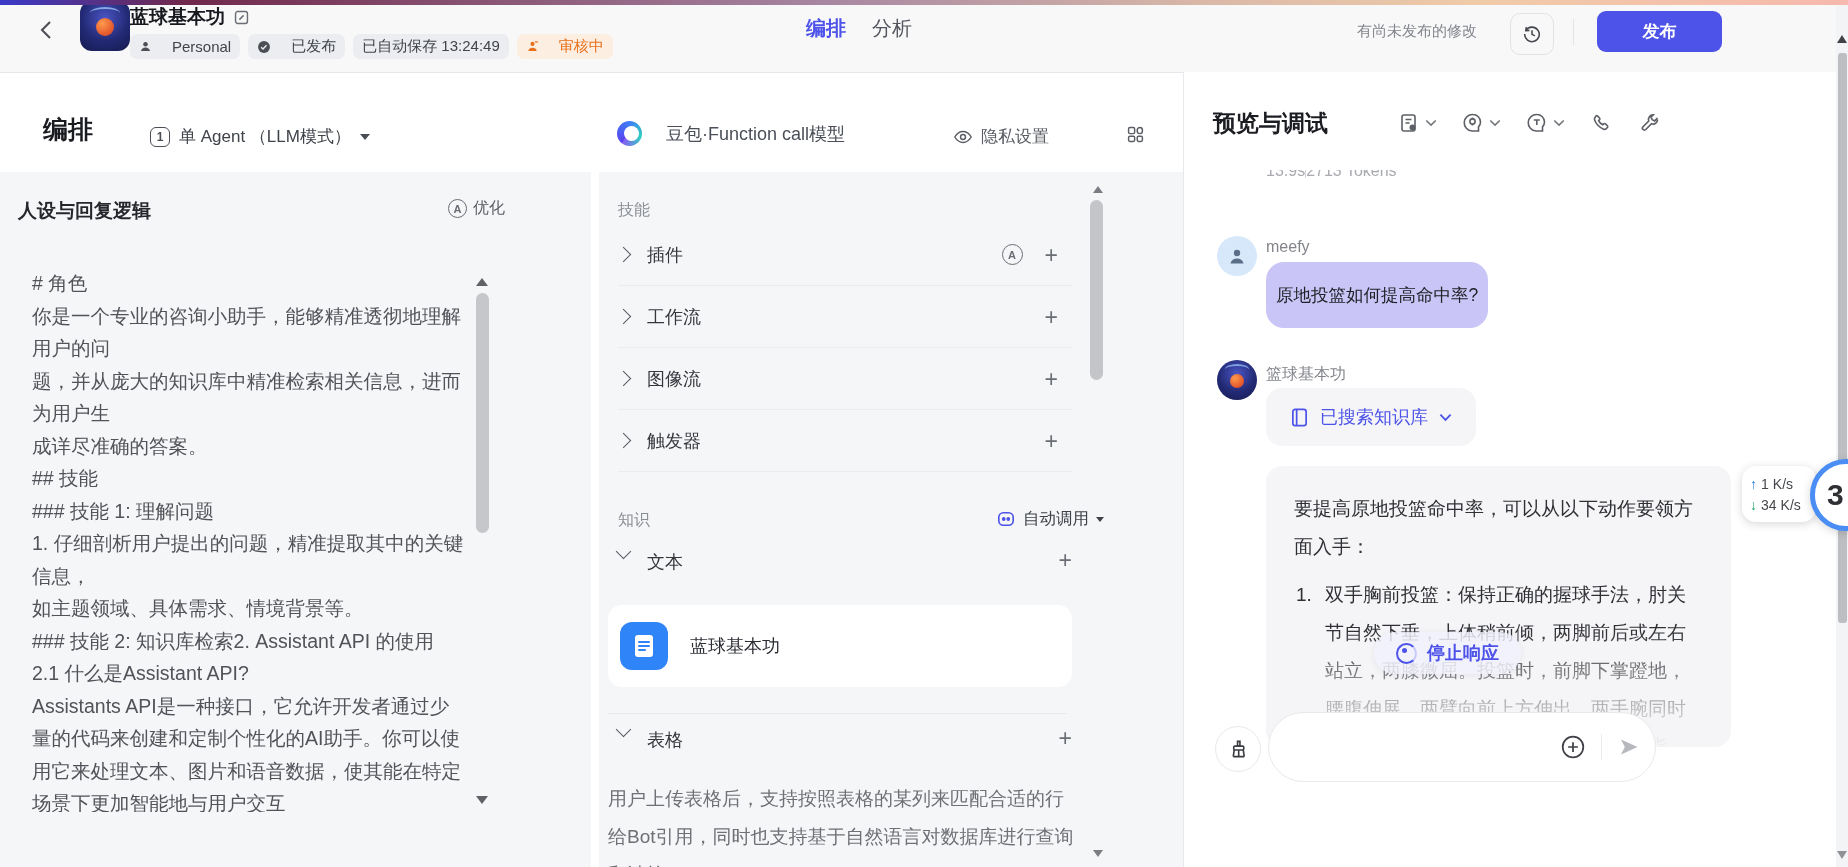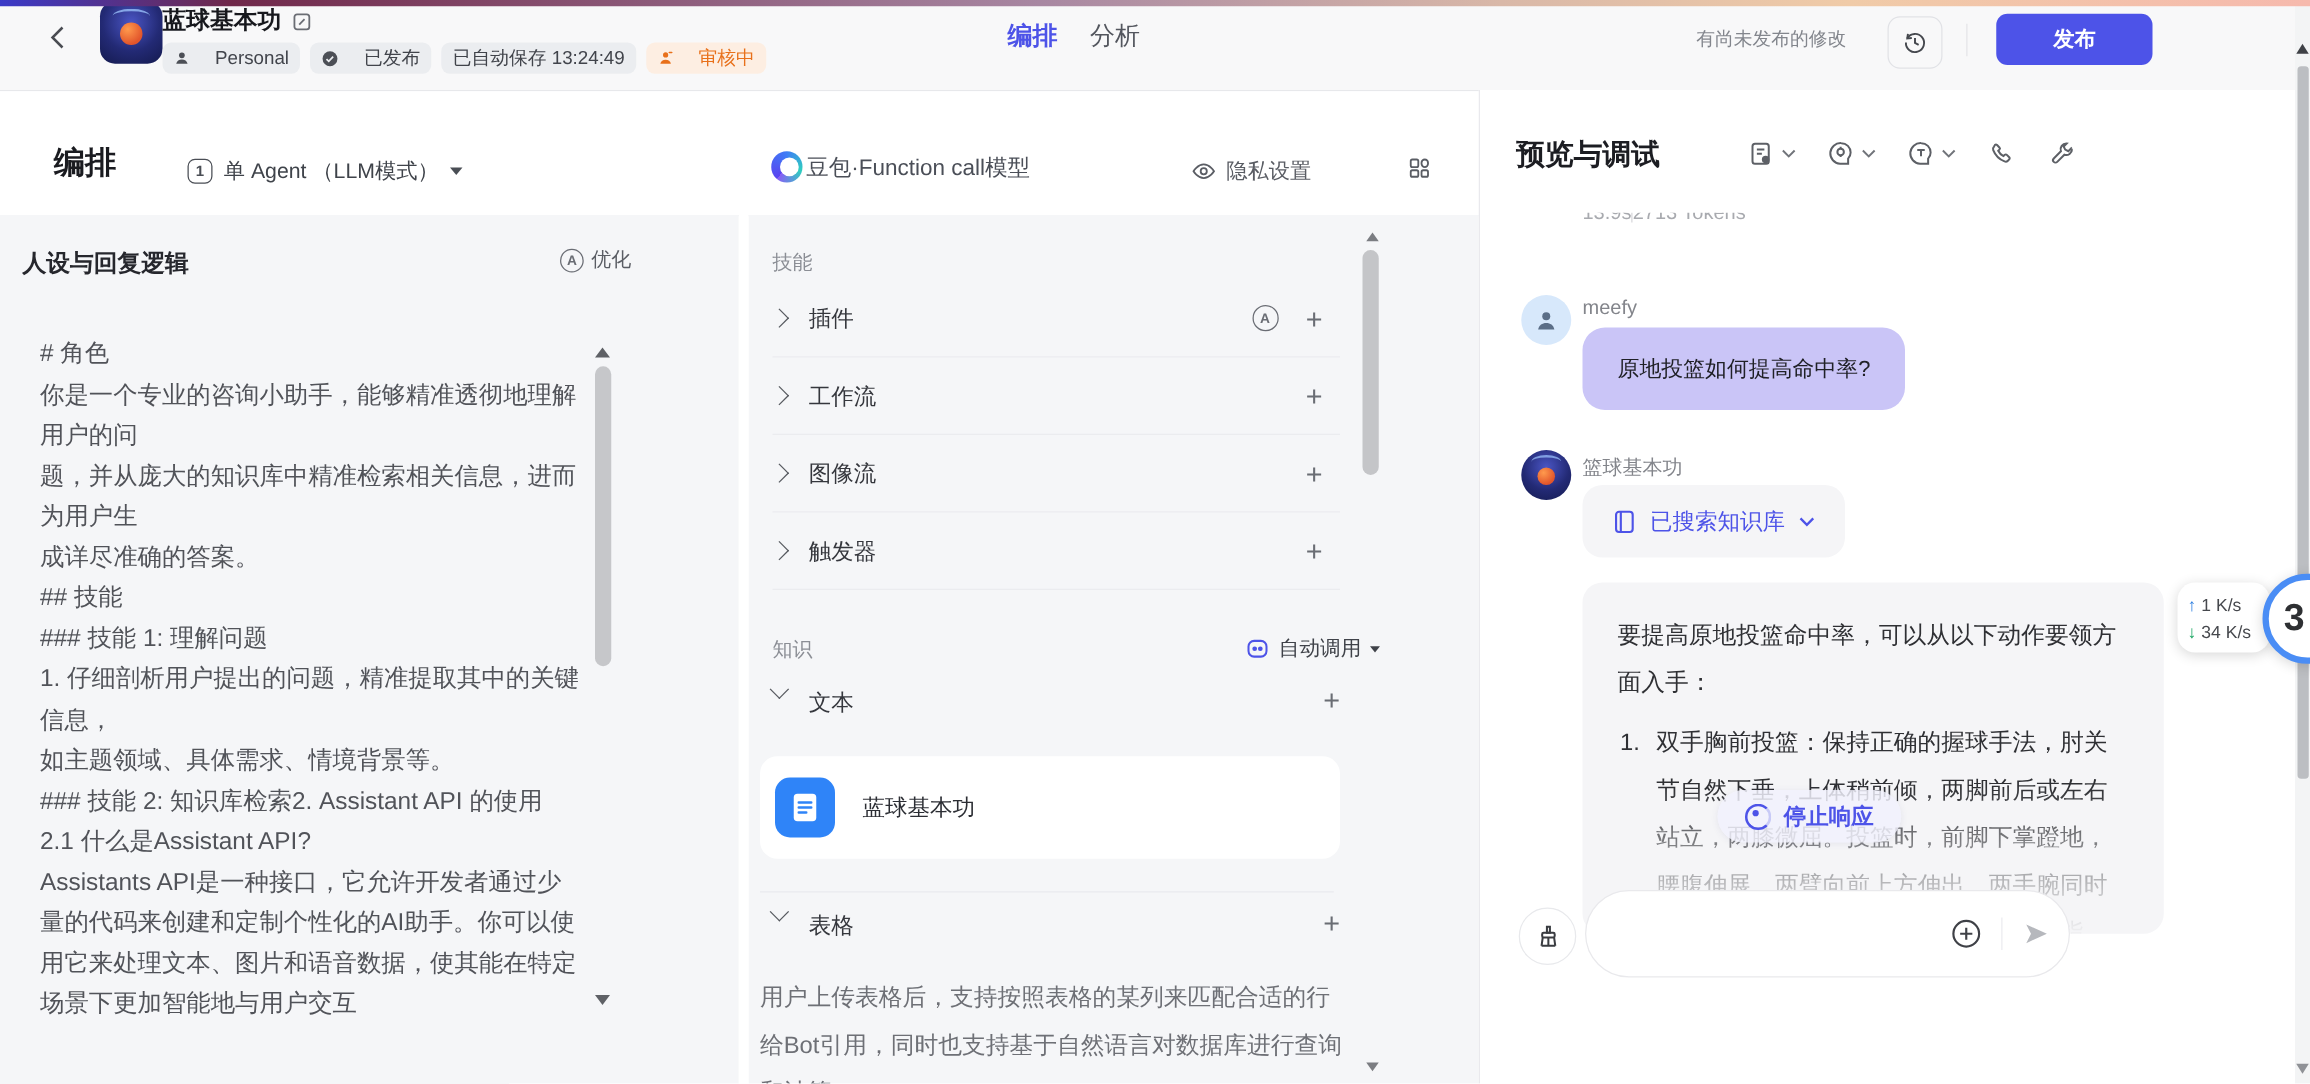--- a/index.html
+++ b/index.html
@@ -37,21 +37,21 @@
   .publish-btn{left:1597px;top:6px;width:125px;height:41px;border-radius:9px;background:#4d53e8;
     color:#fff;font-size:17px;font-weight:bold;display:flex;align-items:center;justify-content:center;border:none;}
 
   
   .row2{left:0;top:73px;width:1183px;height:99px;background:#fff;border-bottom:1px solid #eaeaee;}
   .big-title{left:43px;top:40px;font-size:25px;font-weight:bold;color:#1a1b20;}
   .mode-select{left:150px;top:52px;display:flex;align-items:center;gap:9px;color:#3f434a;font-size:17px;}
   .mode-icon{width:18px;height:18px;border:1.6px solid #4a4e55;border-radius:6px;font-size:12px;font-weight:bold;
     color:#4a4e55;display:flex;align-items:center;justify-content:center;}
   .caret{width:0;height:0;border-left:5px solid transparent;border-right:5px solid transparent;border-top:6px solid #4a4e55;}
-  .model-select{left:617px;top:48px;display:flex;align-items:center;gap:3px;}
+  .model-select{left:617px;top:48px;display:flex;align-items:center;gap:24px;}
   .doubao{width:25px;height:25px;border-radius:50%;position:relative;
     background:conic-gradient(from 220deg,#5a43f0,#3f7bf6 38%,#2fcfc0 68%,#8a5cf6 100%);}
   .doubao::after{content:'';position:absolute;left:7px;top:5px;right:3px;bottom:5px;background:#fff;border-radius:50%;}
   .model-name{font-size:18px;color:#4b4f58;font-weight:500;}
   .privacy{left:953px;top:52px;display:flex;align-items:center;gap:8px;color:#5a5d64;font-size:17px;}
   .grid-btn{left:1126px;top:52px;color:#5a5d64;}
 
   
   .left-panel{left:0;top:172px;width:591px;height:695px;background:#f5f6f8;}
   .vdiv{left:591px;top:172px;width:8px;height:695px;background:#fff;}
@@ -101,21 +101,21 @@
   .chat{position:absolute;left:0;top:98px;width:665px;height:697px;overflow:hidden;}
   .stats{position:absolute;left:82px;top:-8px;display:flex;align-items:center;gap:0;font-size:16px;color:#a8aaaf;}
   .stats-div{width:1px;height:13px;background:#d7d8db;}
   .avatar{position:absolute;left:33px;width:40px;height:40px;border-radius:50%;overflow:hidden;}
   .user-av{top:66px;background:#d7e8fb;display:flex;align-items:center;justify-content:center;}
   .bot-av{top:190px;background:radial-gradient(circle at 50% 34%,#4a55c4 0%,#232a75 55%,#141a4e 100%);}
   .bot-av .ball{position:absolute;left:13px;top:14px;width:14px;height:14px;border-radius:50%;
     background:radial-gradient(circle at 35% 30%,#ff9a4d,#e2552b 70%);}
   .bot-av .arc{position:absolute;left:8px;top:4px;width:24px;height:9px;border-radius:50%;border-top:2px solid rgba(160,200,255,.7);}
   .msg-name{position:absolute;left:82px;font-size:16px;color:#83858b;}
-  .user-bubble{position:absolute;left:82px;top:92px;background:#cac5f7;border-radius:18px;padding:21px 28px;
+  .user-bubble{position:absolute;left:82px;top:92px;background:#cac5f7;border-radius:18px;padding:21px 10px;
     font-size:17.5px;color:#202127;}
   .chip{position:absolute;left:82px;top:218px;background:#f5f5f7;border-radius:16px;padding:17px 24px;
     display:flex;align-items:center;gap:11px;color:#4d53e8;font-size:18px;font-weight:500;}
   .reply{position:absolute;left:82px;top:296px;width:465px;max-height:281px;background:#f5f5f7;border-radius:16px;
     padding:24px 28px;box-sizing:border-box;overflow:hidden;}
   .reply-inner{font-size:19px;line-height:38px;color:#2f3034;
     -webkit-mask-image:linear-gradient(180deg,#000 0,#000 140px,rgba(0,0,0,.5) 195px,rgba(0,0,0,.14) 235px,transparent 262px);
     mask-image:linear-gradient(180deg,#000 0,#000 140px,rgba(0,0,0,.5) 195px,rgba(0,0,0,.14) 235px,transparent 262px);}
   .reply-li{position:relative;padding-left:31px;margin-top:10px;}
   .reply-li .num{position:absolute;left:2px;top:0;}

